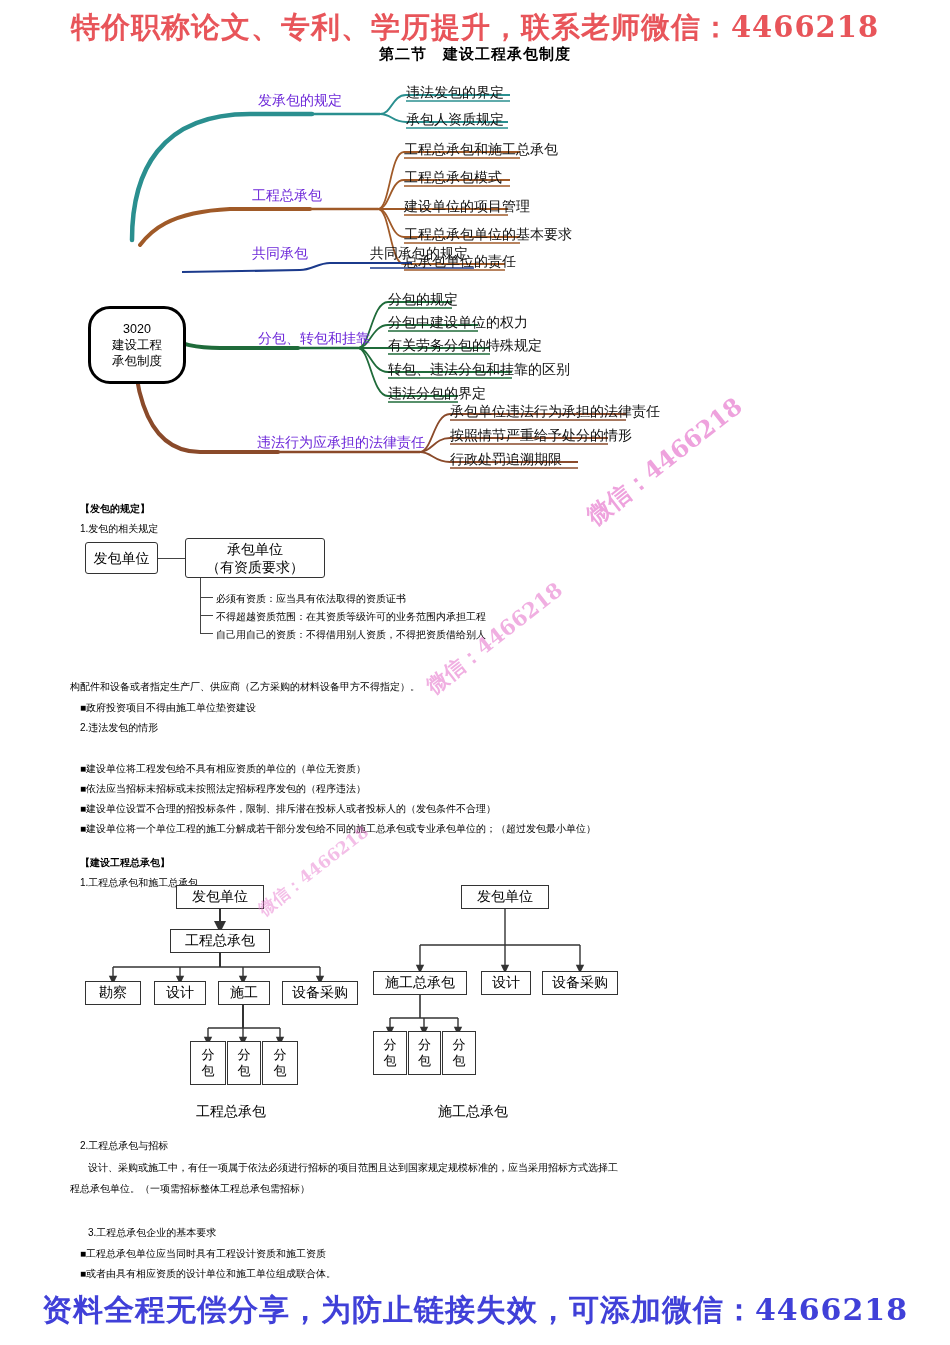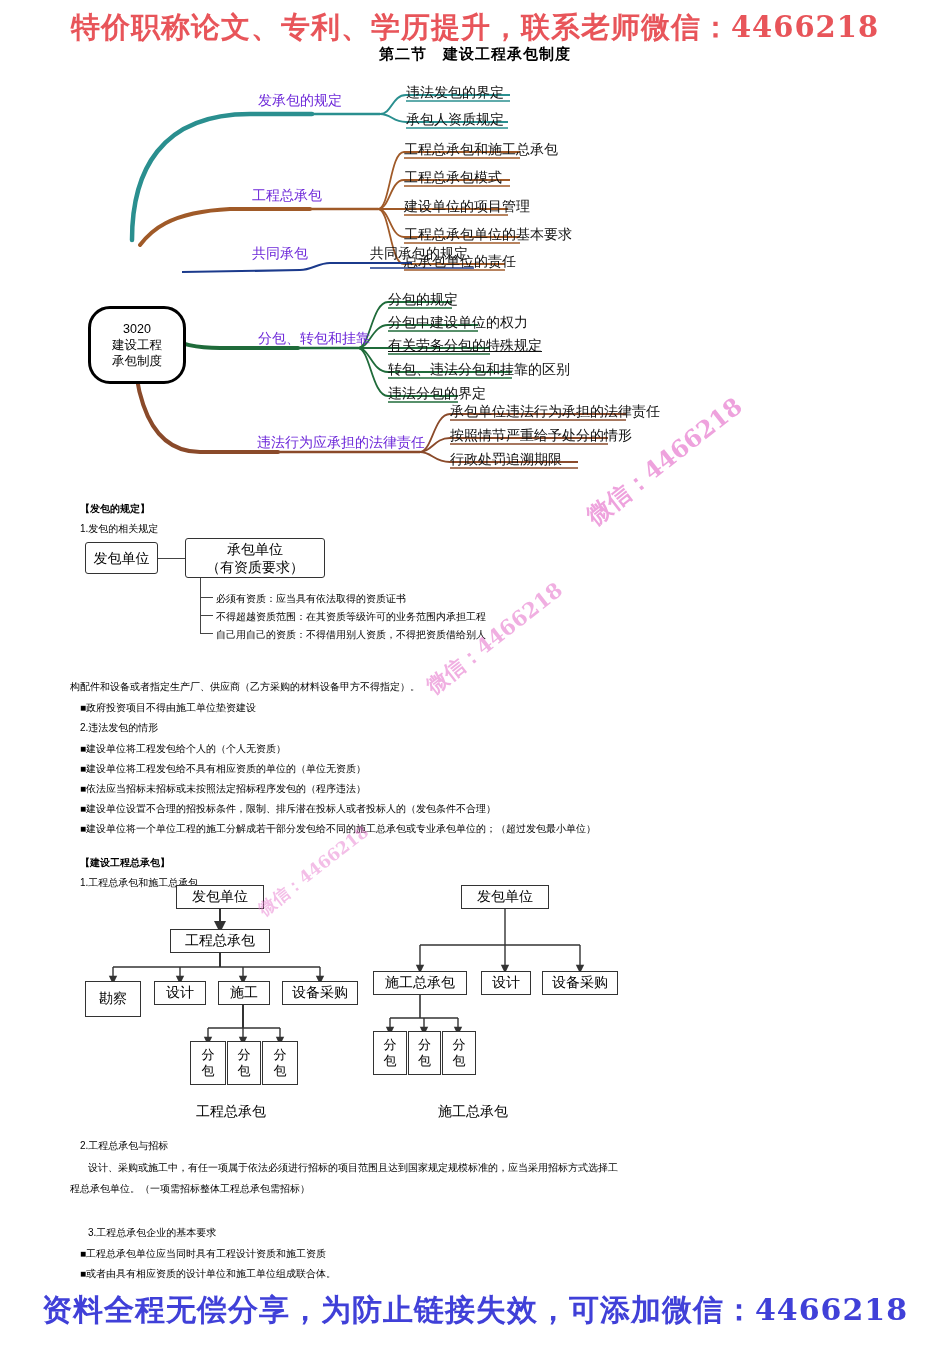--- a/index.html
+++ b/index.html
@@ -235,21 +235,21 @@
     <div class="mm-leaf" style="left:404px; top:69px;">工程总承包和施工总承包</div>
     <div class="mm-leaf" style="left:404px; top:97px;">工程总承包模式</div>
     <div class="mm-leaf" style="left:404px; top:126px;">建设单位的项目管理</div>
     <div class="mm-leaf" style="left:404px; top:154px;">工程总承包单位的基本要求</div>
     <div class="mm-leaf" style="left:404px; top:181px;">总承包单位的责任</div>
 
     <div class="mm-leaf" style="left:370px; top:173px;">共同承包的规定</div>
 
     <div class="mm-leaf" style="left:388px; top:219px;">分包的规定</div>
     <div class="mm-leaf" style="left:388px; top:242px;">分包中建设单位的权力</div>
-    <div class="mm-leaf" style="left:388px; top:265px;text-decoration:underline;">有关劳务分包的特殊规定</div>
+    <div class="mm-leaf" style="left:388px; top:265px;">有关劳务分包的特殊规定</div>
     <div class="mm-leaf" style="left:388px; top:289px;">转包、违法分包和挂靠的区别</div>
     <div class="mm-leaf" style="left:388px; top:313px;">违法分包的界定</div>
 
     <div class="mm-leaf" style="left:450px; top:331px;">承包单位违法行为承担的法律责任</div>
     <div class="mm-leaf" style="left:450px; top:355px;">按照情节严重给予处分的情形</div>
     <div class="mm-leaf" style="left:450px; top:379px;">行政处罚追溯期限</div>
   </div>
 
   <div class="txt bold-head" style="left:80px; top:498px;">【发包的规定】</div>
   <div class="txt" style="left:80px; top:518px;">1.发包的相关规定</div>
@@ -267,21 +267,20 @@
   <div class="line-h" style="left:200px; top:633px; width:13px;"></div>
 
   <div class="txt" style="left:216px; top:588px;">必须有资质：应当具有依法取得的资质证书</div>
   <div class="txt" style="left:216px; top:606px;">不得超越资质范围：在其资质等级许可的业务范围内承担工程</div>
   <div class="txt" style="left:216px; top:624px;">自己用自己的资质：不得借用别人资质，不得把资质借给别人</div>
 
   <div class="txt" style="left:80px; top:697px;">■政府投资项目不得由施工单位垫资建设</div>
   <div class="txt" style="left:70px; top:676px;">构配件和设备或者指定生产厂、供应商（乙方采购的材料设备甲方不得指定）。</div>
   <div class="txt" style="left:80px; top:717px;">2.违法发包的情形</div>
 
-  <div class="txt" style="left:80px; top:738px;">■建设单位将工程发包给个人的（个人无资质）</div>
   <div class="txt" style="left:80px; top:758px;">■建设单位将工程发包给不具有相应资质的单位的（单位无资质）</div>
   <div class="txt" style="left:80px; top:778px;">■依法应当招标未招标或未按照法定招标程序发包的（程序违法）</div>
   <div class="txt" style="left:80px; top:798px;">■建设单位设置不合理的招投标条件，限制、排斥潜在投标人或者投标人的（发包条件不合理）</div>
   <div class="txt" style="left:80px; top:818px;">■建设单位将一个单位工程的施工分解成若干部分发包给不同的施工总承包或专业承包单位的；（超过发包最小单位）</div>
 
   <div class="txt bold-head" style="left:80px; top:852px;">【建设工程总承包】</div>
   <div class="txt" style="left:80px; top:872px;">1.工程总承包和施工总承包</div>
 
   <div style="position:absolute; left:0; top:885px; width:950px; height:250px;">
     <svg width="950" height="250" style="position:absolute; left:0; top:0;">
@@ -315,21 +314,21 @@
 
       <line x1="420" y1="110" x2="420" y2="133" stroke="#333" stroke-width="1.6"></line>
       <line x1="390" y1="133" x2="458" y2="133" stroke="#333" stroke-width="1.4"></line>
       <line x1="390" y1="133" x2="390" y2="146" stroke="#333" stroke-width="1.4" marker-end="url(#ah)"></line>
       <line x1="424" y1="133" x2="424" y2="146" stroke="#333" stroke-width="1.4" marker-end="url(#ah)"></line>
       <line x1="458" y1="133" x2="458" y2="146" stroke="#333" stroke-width="1.4" marker-end="url(#ah)"></line>
     </svg>
 
     <div class="fc-box" style="left:176px; top:0px; width:88px; height:24px;">发包单位</div>
     <div class="fc-box" style="left:170px; top:44px; width:100px; height:24px;">工程总承包</div>
-    <div class="fc-box" style="left:85px; top:96px; width:56px; height:36px;">勘察</div>
+    <div class="fc-box" style="left:85px; top:96px; width:56px; height:24px;">勘察</div>
     <div class="fc-box" style="left:154px; top:96px; width:52px; height:24px;">设计</div>
     <div class="fc-box" style="left:218px; top:96px; width:52px; height:24px;">施工</div>
     <div class="fc-box" style="left:282px; top:96px; width:76px; height:24px;">设备采购</div>
     <div class="fc-box vert" style="left:190px; top:156px; width:36px; height:44px;">
       <span>分</span>
         <span>包</span>
     </div>
     <div class="fc-box vert" style="left:227px; top:156px; width:34px; height:44px;">
       <span>分</span>
         <span>包</span>

